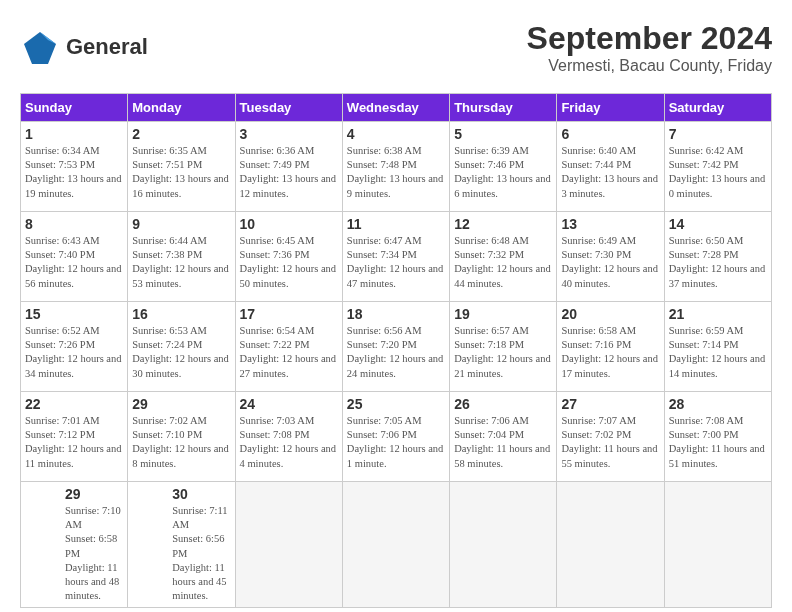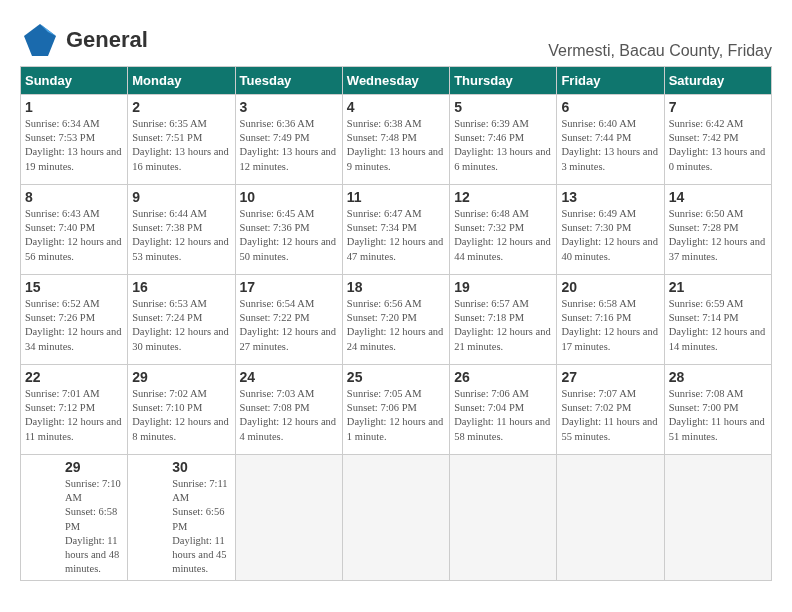--- a/index.html
+++ b/index.html
@@ -6,22 +6,22 @@
     body {
       font-family: Arial, sans-serif;
       background: #fff;
       width: 792px;
       min-height: 612px;
       padding: 20px;
     }
     .header {
       display: flex;
       justify-content: space-between;
-      align-items: flex-end;
-      margin-bottom: 6px;
+      align-items: center;
+      margin-bottom: 18px;
     }
     .logo {
       display: flex;
       align-items: center;
       gap: 6px;
     }
     .logo-text {
       font-size: 22px;
       font-weight: bold;
       line-height: 1.1;
@@ -44,21 +44,21 @@
       font-size: 16px;
       font-weight: normal;
       color: #555;
     }
     .calendar {
       width: 100%;
       border-collapse: collapse;
       font-size: 11px;
     }
     .calendar th {
-      background-color: #0f766e;
+      background-color: #6d28d9;
       color: #fff;
       padding: 6px 4px;
       text-align: left;
       font-size: 13px;
       font-weight: bold;
       border: 1px solid #ccc;
     }
     .calendar td {
       border: 1px solid #ccc;
       vertical-align: top;
@@ -98,20 +98,21 @@
   <div class="logo">
     <svg class="logo-icon" viewBox="0 0 50 50" xmlns="http://www.w3.org/2000/svg">
       <polygon points="25,5 45,20 35,45 15,45 5,20" fill="#1a6aad"></polygon>
       <polygon points="25,5 45,20 35,15" fill="#4da6e8"></polygon>
     </svg>
     <div class="logo-text">
       <div><span class="general">General</span></div>
     </div>
   </div>
   <div class="title-block">
+    <h1>September 2024</h1>
     <h2>Vermesti, Bacau County, Friday</h2>
   </div>
 </div>
 
 <table class="calendar">
   <thead>
     <tr>
     <th>Sunday</th>
         <th>Monday</th>
         <th>Tuesday</th>

